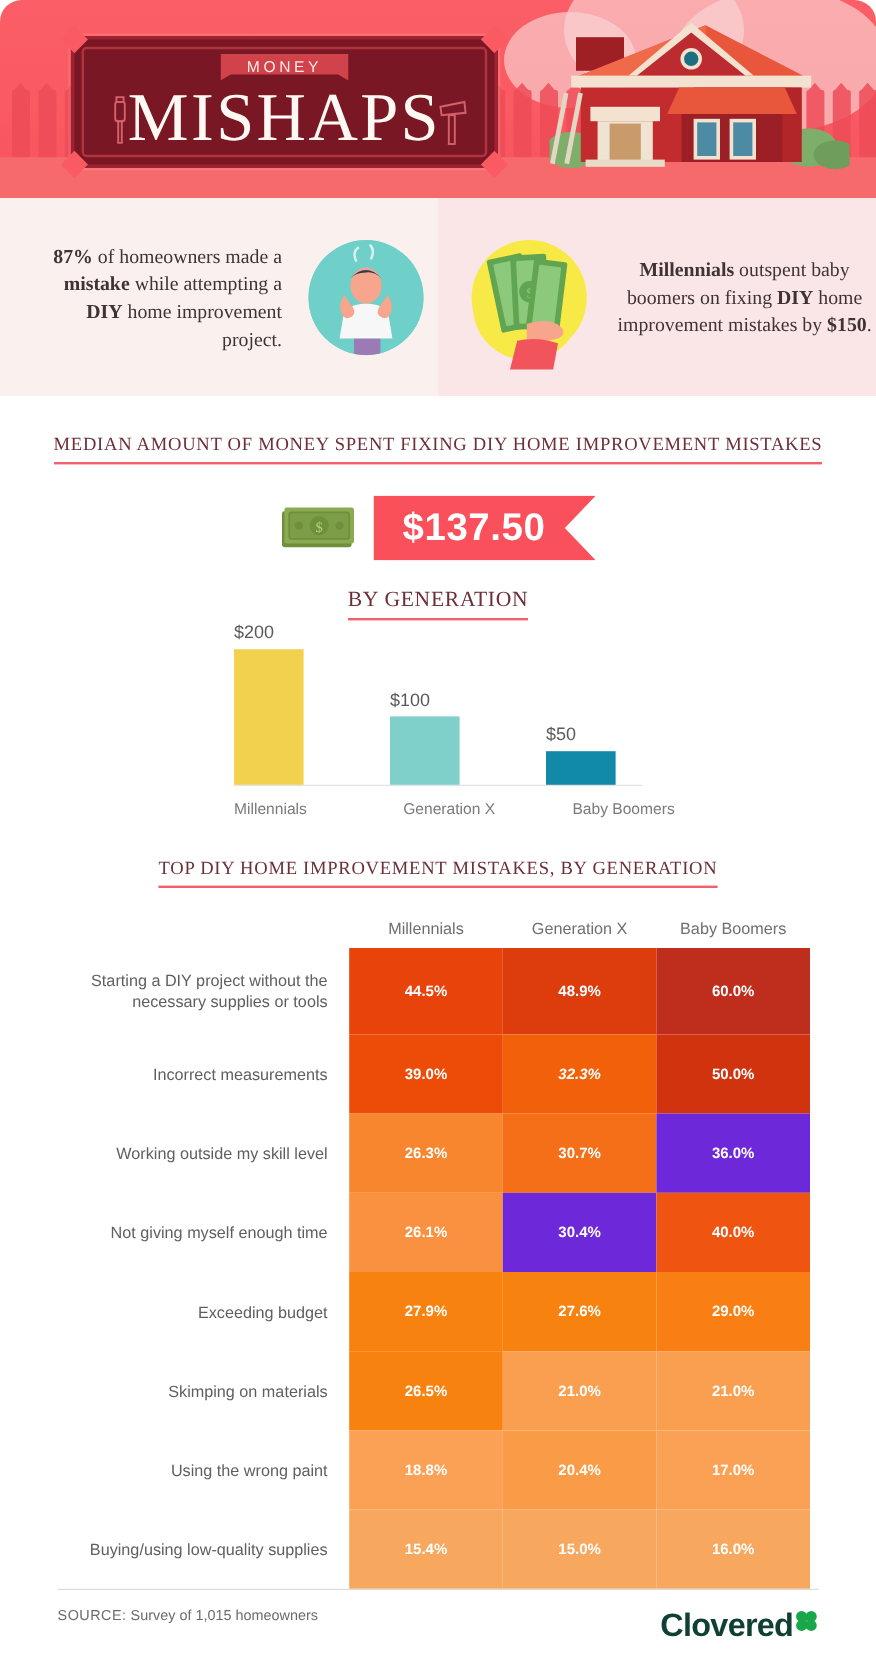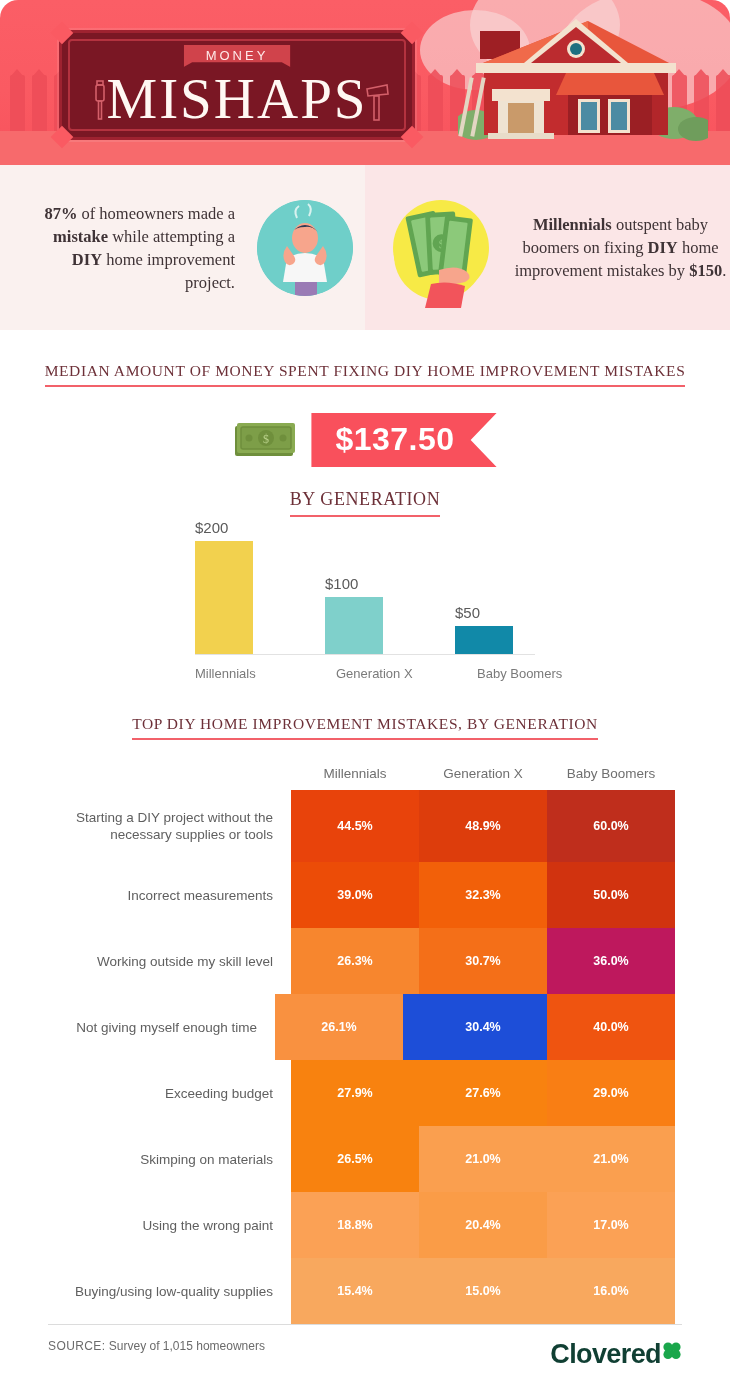--- a/index.html
+++ b/index.html
@@ -327,37 +327,37 @@
             <div class="heat-cells">
               <div class="heat-cell" style="background: rgb(232, 67, 11);">44.5%</div>
               <div class="heat-cell" style="background: rgb(221, 61, 12);">48.9%</div>
               <div class="heat-cell" style="background: rgb(191, 46, 28);">60.0%</div>
             </div>
           </div>
           <div class="heat-row" style="height: 66px;">
             <div class="heat-label">Incorrect measurements</div>
             <div class="heat-cells">
               <div class="heat-cell" style="background: rgb(236, 76, 7);">39.0%</div>
-              <div class="heat-cell" style="background: rgb(242, 96, 9);">32.3%</div>
+              <div class="heat-cell" style="background: rgb(242, 96, 9); font-style: italic;">32.3%</div>
               <div class="heat-cell" style="background: rgb(209, 51, 15);">50.0%</div>
             </div>
           </div>
           <div class="heat-row" style="height: 66px;">
             <div class="heat-label">Working outside my skill level</div>
             <div class="heat-cells">
               <div class="heat-cell" style="background: rgb(247, 134, 46);">26.3%</div>
               <div class="heat-cell" style="background: rgb(244, 111, 24);">30.7%</div>
-              <div class="heat-cell" style="background: #be185d;">36.0%</div>
+              <div class="heat-cell" style="background: #6d28d9;">36.0%</div>
             </div>
           </div>
           <div class="heat-row" style="height: 66px;">
             <div class="heat-label">Not giving myself enough time</div>
             <div class="heat-cells">
               <div class="heat-cell" style="background: rgb(249, 145, 64);">26.1%</div>
-              <div class="heat-cell" style="background: #1d4ed8; padding-left: 16px;">30.4%</div>
+              <div class="heat-cell" style="background: #6d28d9;">30.4%</div>
               <div class="heat-cell" style="background: rgb(239, 84, 16);">40.0%</div>
             </div>
           </div>
           <div class="heat-row" style="height: 66px;">
             <div class="heat-label">Exceeding budget</div>
             <div class="heat-cells">
               <div class="heat-cell" style="background: rgb(248, 130, 15);">27.9%</div>
               <div class="heat-cell" style="background: rgb(248, 130, 15);">27.6%</div>
               <div class="heat-cell" style="background: rgb(249, 126, 20);">29.0%</div>
             </div>

